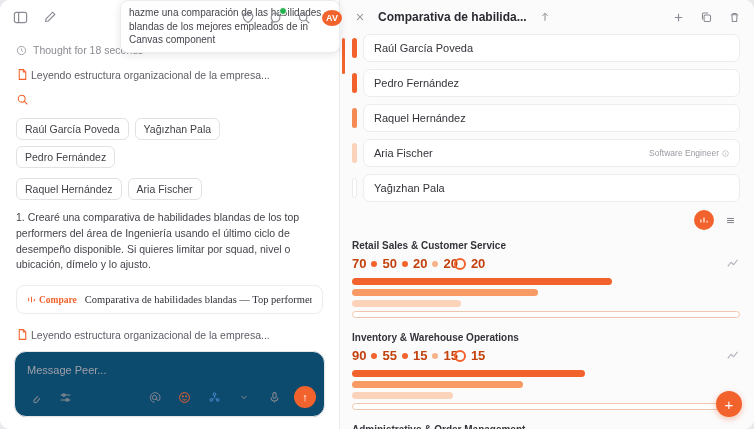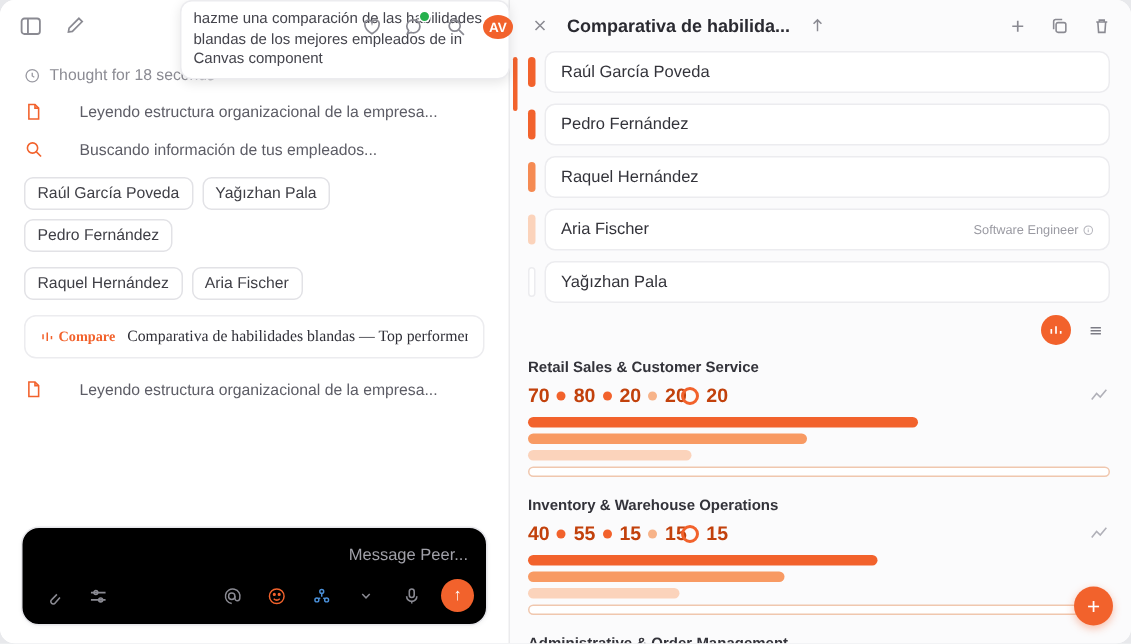--- a/index.html
+++ b/index.html
@@ -49,21 +49,21 @@
     padding: 4px 14px 0 14px;
     overflow: hidden;
     position: relative;
   }
   .thought-row {
     display: flex; align-items: center; gap: 6px;
     color: #8b8b93; font-size: 10.5px;
     margin: 6px 0 12px 2px;
   }
   .step {
-    display: flex; align-items: center; gap: 24px;
+    display: flex; align-items: center; gap: 2px;
     font-size: 10.5px; color: #5d5d66;
     margin-bottom: 12px;
     padding-left: 2px;
   }
   .step .sicon { width: 13px; height: 13px; flex-shrink: 0; }
   .chips {
     display: flex; flex-wrap: wrap; gap: 6px;
     margin: 4px 0 10px 2px;
   }
   .chip {
@@ -101,24 +101,23 @@
   .compare-title {
     font-size: 10.5px; color: #2f2f37;
     white-space: nowrap; overflow: hidden;
   }
 
   
   .composer {
     margin: 0 14px 12px 14px;
     border: 1px solid #e6e6ea;
     border-radius: 12px;
-    background: #000000;
+    background: #0c4a6e;
     box-shadow: 0 1px 3px rgba(0,0,0,.04);
     flex-shrink: 0;
-    text-align: right;
   }
   .composer-input {
     padding: 12px 12px 6px 12px;
     font-size: 11px;
     color: #a0a0a8;
   }
   .composer-bar {
     display: flex; align-items: center;
     padding: 4px 8px 8px 10px;
     gap: 10px;
@@ -326,33 +325,33 @@
         <span>Leyendo estructura organizacional de la empresa...</span>
       </div>
 
       <div class="step">
         <span class="sicon">
           <svg width="13" height="13" viewBox="0 0 16 16" fill="none" stroke="#f2622c" stroke-width="1.3">
             <circle cx="7" cy="7" r="4.2"></circle>
               <path d="M10.2 10.2L14 14"></path>
           </svg>
         </span>
-        <span>Buscando información de tus empleados...</span>
       </div>
 
       <div class="chips">
         <div class="chip">Raúl García Poveda</div>
         <div class="chip">Yağızhan Pala</div>
         <div class="chip">Pedro Fernández</div>
       </div>
       <div class="chips">
         <div class="chip">Raquel Hernández</div>
         <div class="chip">Aria Fischer</div>
       </div>
 
+      <div class="para">1. Crearé una comparativa de habilidades blandas de los top performers del área de Ingeniería usando el último ciclo de desempeño disponible. Si quieres limitar por squad, nivel o ubicación, dímelo y lo ajusto.</div>
 
       <div class="compare-card">
         <span class="compare-tag">
           <svg width="9" height="9" viewBox="0 0 16 16" fill="none" stroke="#f2622c" stroke-width="1.8">
             <path d="M3 11V5M8 13V3M13 11V7"></path>
           </svg>
           <span>Compare</span>
         </span>
         <span class="compare-title">Comparativa de habilidades blandas — Top performers en Ingeni</span>
       </div>
@@ -532,21 +531,21 @@
             <path d="M3 5h10M3 8h10M3 11h10"></path>
           </svg>
         </div>
       </div>
 
       <div class="section">
         <div class="section-title">Retail Sales &amp; Customer Service</div>
         <div class="metric-row">
           <span class="metric">70</span>
           <span class="mdot"></span>
-          <span class="metric">80</span>
+          <span class="metric">50</span>
           <span class="mdot"></span>
           <span class="metric">20</span>
           <span class="mdot light"></span>
           <span class="metric">20</span>
           <span class="ring"></span>
           <span class="metric">20</span>
           <span class="spacer"></span>
           <span>
             <svg width="13" height="11" viewBox="0 0 16 13" fill="none" stroke="#b0b0b8" stroke-width="1.3">
               <path d="M1 10l4-5 3 3 5-6"></path>
@@ -555,21 +554,21 @@
         </div>
         <div class="bar" style="width:67%; background:#f2622c"></div>
         <div class="bar" style="width:48%; background:#f89a63"></div>
         <div class="bar" style="width:28%; background:#fbd3bb"></div>
         <div class="bar outline" style="width:100%"></div>
       </div>
 
       <div class="section">
         <div class="section-title">Inventory &amp; Warehouse Operations</div>
         <div class="metric-row">
-          <span class="metric">40</span>
+          <span class="metric">90</span>
           <span class="mdot"></span>
           <span class="metric">55</span>
           <span class="mdot"></span>
           <span class="metric">15</span>
           <span class="mdot light"></span>
           <span class="metric">15</span>
           <span class="ring"></span>
           <span class="metric">15</span>
           <span class="spacer"></span>
           <span>

